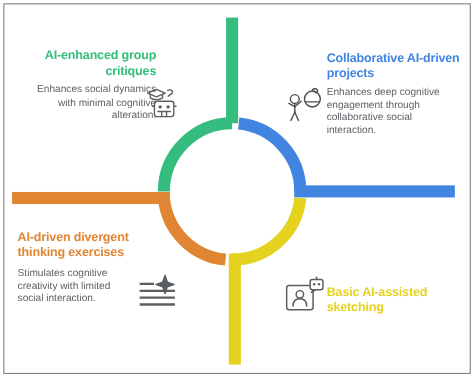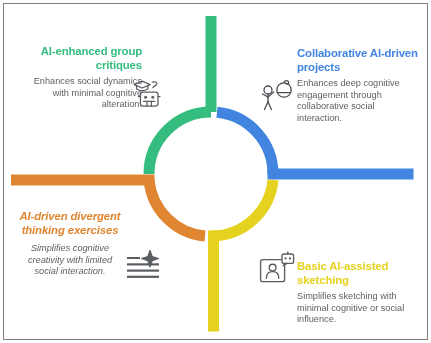--- a/index.html
+++ b/index.html
@@ -81,22 +81,21 @@
     left: 259px;
     top: 78px;
     width: 38px;
     height: 34px;
   }
   
   #quad-bl {
     left: 16px;
     top: 209px;
     width: 108px;
-    text-align: center;
-    font-style: italic;
+    text-align: left;
   }
   #quad-bl .q-title { color: #e08531; }
   #quad-bl .q-body { margin-top: 6px; }
   #icon-bl {
     position: absolute;
     left: 124px;
     top: 246px;
     width: 38px;
     height: 36px;
   }
@@ -196,40 +195,39 @@
 
         <path d="M18.4 14.6 L31.4 14.6"></path>
 
         <path d="M25.0 4.8 C25.0 2.4 28.8 1.8 29.6 4.0 C30.2 5.6 28.6 6.6 27.4 6.0"></path>
       </g>
     </svg>
   </div>
 
   <div class="quad" id="quad-bl">
     <div class="q-title">AI-driven divergent thinking exercises</div>
-    <div class="q-body">Simplifies cognitive creativity with limited social interaction.</div>
+    <div class="q-body">Stimulates cognitive creativity with limited social interaction.</div>
   </div>
   <div id="icon-bl">
     <svg class="icon-svg" viewBox="0 0 38 36">
       <g stroke="#5a5e62" stroke-linecap="butt">
 
         <path d="M3.0 12.0 L16.0 12.0" stroke-width="2.0"></path>
 
         <path d="M26.0 4.2 L28.2 10.4 L34.4 12.6 L28.2 14.8 L26.0 21.0 L23.8 14.8 L17.6 12.6 L23.8 10.4 Z" fill="#5a5e62" stroke="#5a5e62" stroke-width="1.1" stroke-linejoin="round"></path>
 
         <path d="M3.0 18.4 L35.0 18.4" stroke-width="2.2"></path>
         <path d="M3.0 24.6 L35.0 24.6" stroke-width="2.2"></path>
         <path d="M3.0 30.8 L35.0 30.8" stroke-width="2.2"></path>
       </g>
     </svg>
   </div>
 
   <div class="quad" id="quad-br">
     <div class="q-title">Basic AI-assisted sketching</div>
-    <div class="q-body">Simplifies sketching with minimal cognitive or social influence.</div>
   </div>
   <div id="icon-br">
     <svg class="icon-svg" viewBox="0 0 38 38">
       <g fill="none" stroke="#5a5e62" stroke-width="1.35" stroke-linejoin="round" stroke-linecap="round">
 
         <rect x="2.6" y="8.6" width="24.0" height="22.0" rx="2.2"></rect>
 
         <circle cx="14.6" cy="16.6" r="3.4"></circle>
 
         <path d="M8.4 27.2 C8.4 22.6 11.2 20.6 14.6 20.6 C18.0 20.6 20.8 22.6 20.8 27.2"></path>

